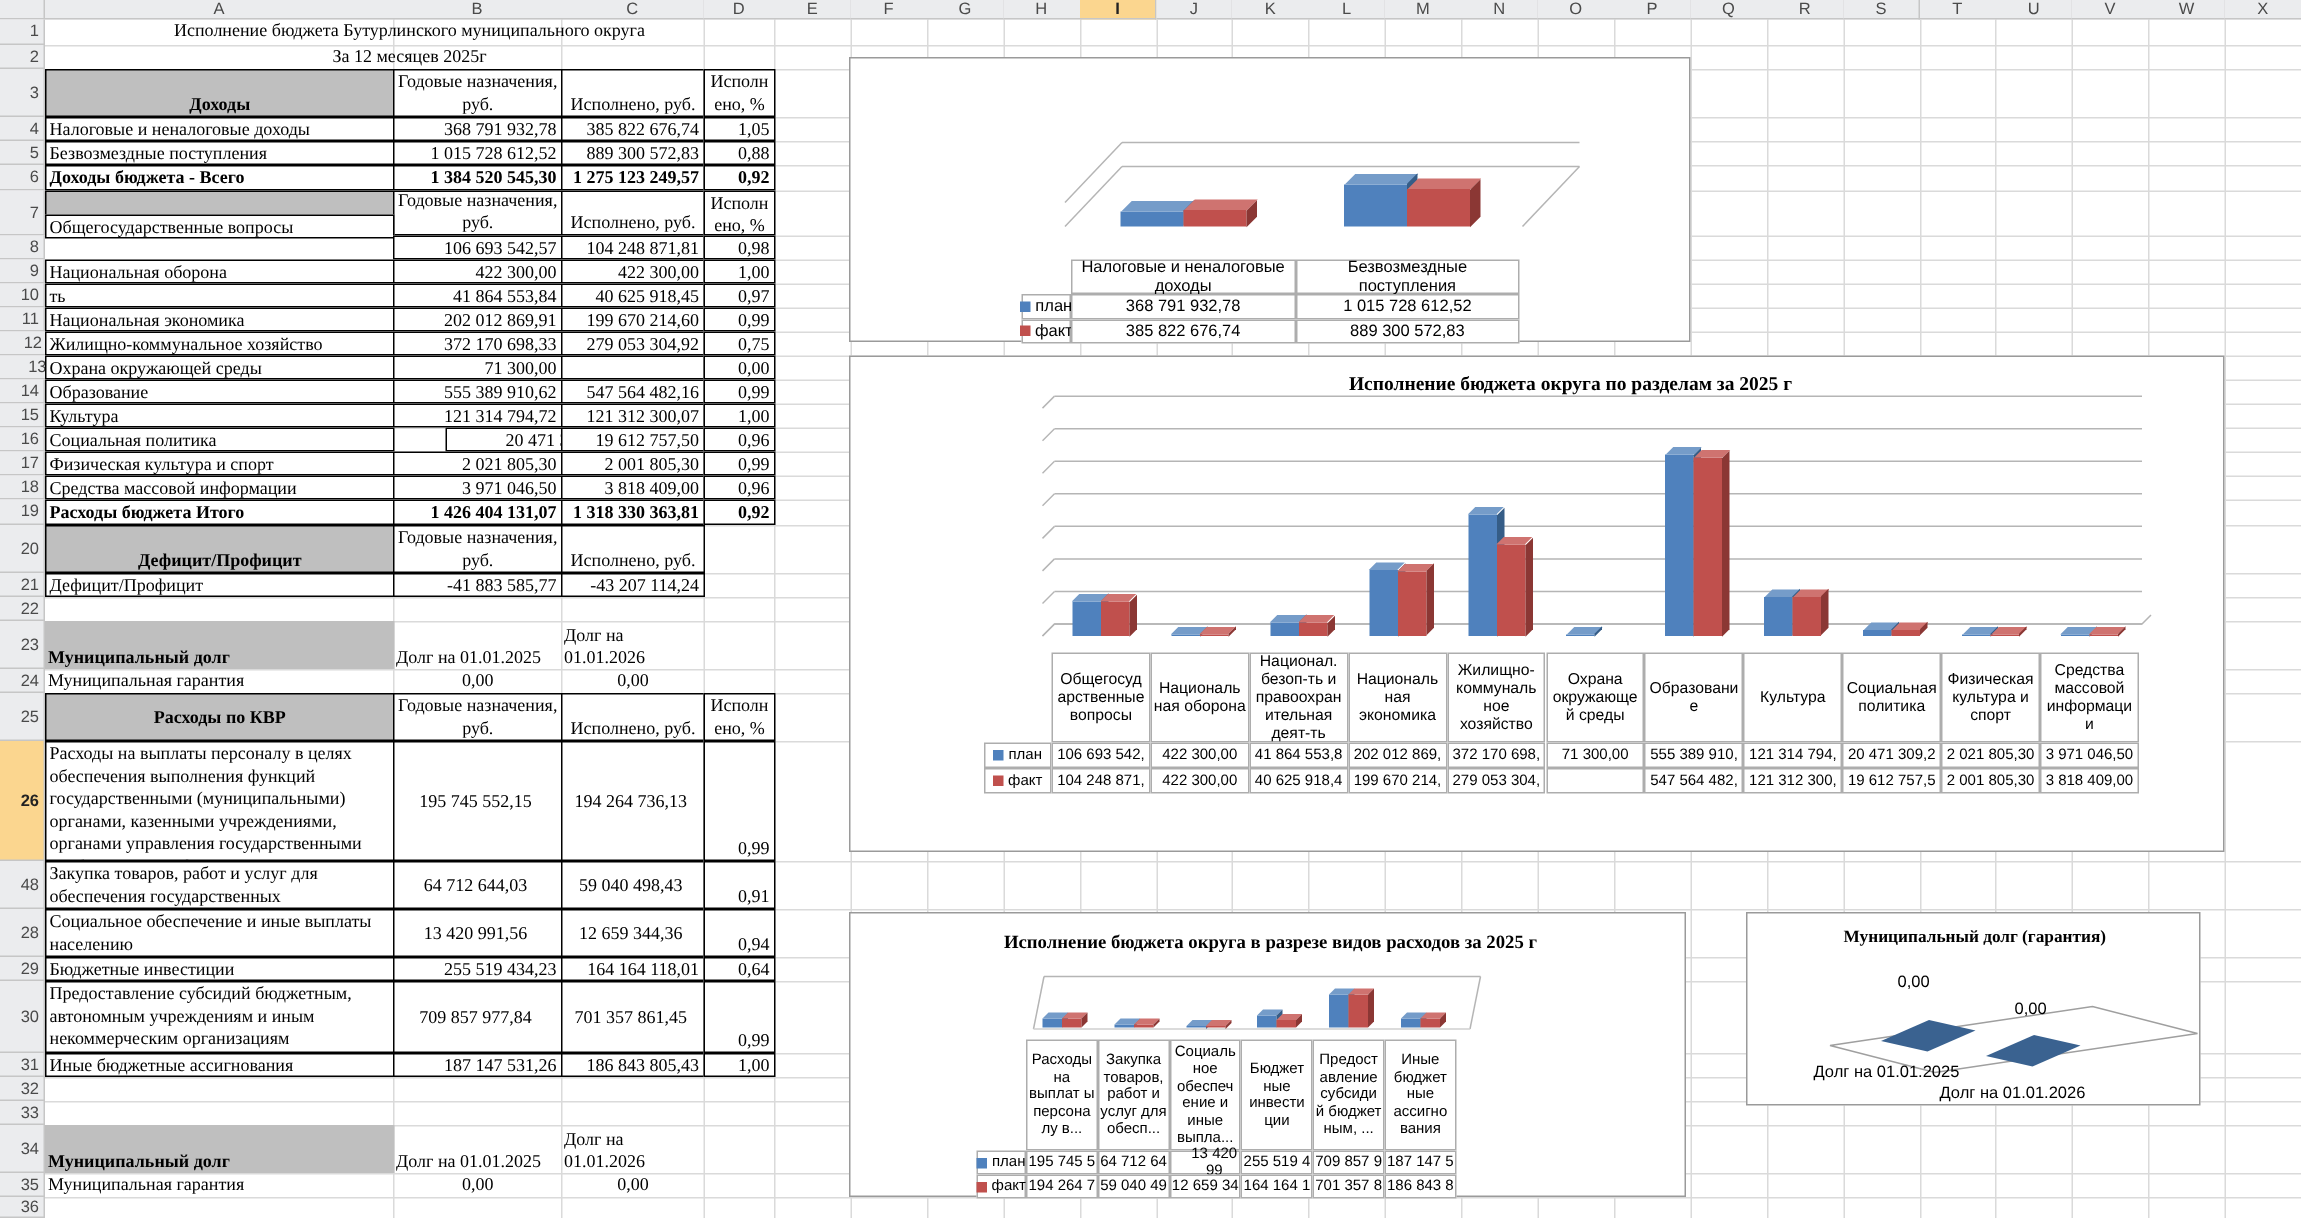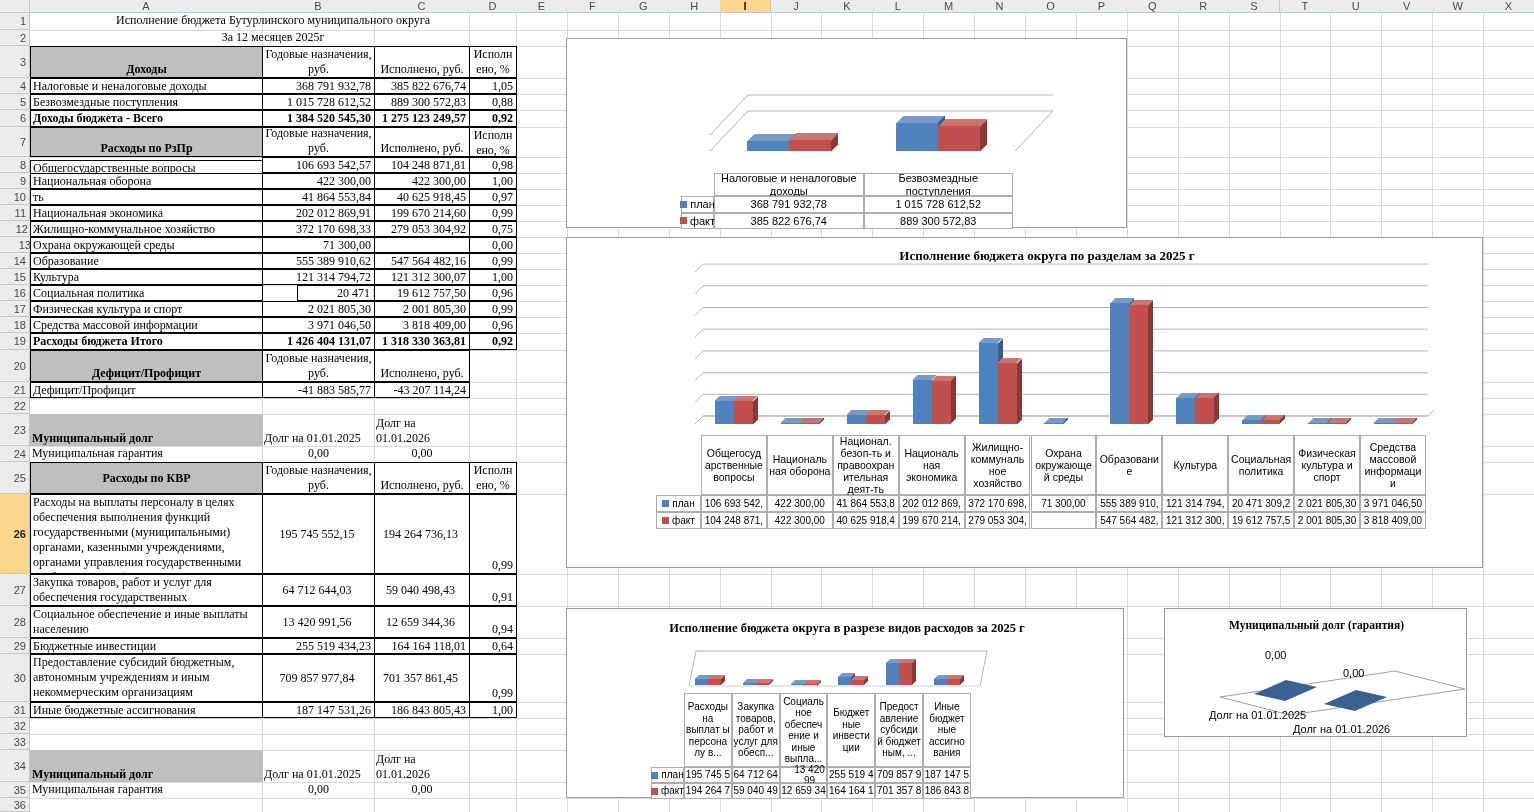--- a/index.html
+++ b/index.html
@@ -90,21 +90,21 @@
       <div class="hd rowhd" style="left: 0px; top: 301px; width: 30px; height: 16px;">17</div>
       <div class="hd rowhd" style="left: 0px; top: 317px; width: 30px; height: 16px;">18</div>
       <div class="hd rowhd" style="left: 0px; top: 333px; width: 30px; height: 17px;">19</div>
       <div class="hd rowhd" style="left: 0px; top: 350px; width: 30px; height: 32px;">20</div>
       <div class="hd rowhd" style="left: 0px; top: 382px; width: 30px; height: 16px;">21</div>
       <div class="hd rowhd" style="left: 0px; top: 398px; width: 30px; height: 16px;">22</div>
       <div class="hd rowhd" style="left: 0px; top: 414px; width: 30px; height: 32px;">23</div>
       <div class="hd rowhd" style="left: 0px; top: 446px; width: 30px; height: 16px;">24</div>
       <div class="hd rowhd" style="left: 0px; top: 462px; width: 30px; height: 32px;">25</div>
       <div class="hd rowhd sel" style="left: 0px; top: 494px; width: 30px; height: 80px;">26</div>
-      <div class="hd rowhd" style="left: 0px; top: 574px; width: 30px; height: 32px;">27</div>
+      <div class="hd rowhd" style="left: 0px; top: 574px; width: 30px; height: 32px;">48</div>
       <div class="hd rowhd" style="left: 0px; top: 606px; width: 30px; height: 32px;">28</div>
       <div class="hd rowhd" style="left: 0px; top: 638px; width: 30px; height: 16px;">29</div>
       <div class="hd rowhd" style="left: 0px; top: 654px; width: 30px; height: 48px;">30</div>
       <div class="hd rowhd" style="left: 0px; top: 702px; width: 30px; height: 16px;">31</div>
       <div class="hd rowhd" style="left: 0px; top: 718px; width: 30px; height: 16px;">32</div>
       <div class="hd rowhd" style="left: 0px; top: 734px; width: 30px; height: 16px;">33</div>
       <div class="hd rowhd" style="left: 0px; top: 750px; width: 30px; height: 32px;">34</div>
       <div class="hd rowhd" style="left: 0px; top: 782px; width: 30px; height: 16px;">35</div>
       <div class="hd rowhd" style="left: 0px; top: 798px; width: 30px; height: 14px;">36</div>
     </div>
@@ -197,21 +197,21 @@
       <div class="cell bx num" style="left: 374px; top: 78px; width: 96px; height: 16px; z-index: 2;">385 822 676,74</div>
       <div class="cell bx num" style="left: 469px; top: 78px; width: 48px; height: 16px; z-index: 2;">1,05</div>
       <div class="cell bx pad" style="left: 30px; top: 94px; width: 233px; height: 16px; z-index: 2;">Безвозмездные поступления</div>
       <div class="cell bx num" style="left: 262px; top: 94px; width: 113px; height: 16px; z-index: 2;">1 015 728 612,52</div>
       <div class="cell bx num" style="left: 374px; top: 94px; width: 96px; height: 16px; z-index: 2;">889 300 572,83</div>
       <div class="cell bx num" style="left: 469px; top: 94px; width: 48px; height: 16px; z-index: 2;">0,88</div>
       <div class="cell bx b pad" style="left: 30px; top: 110px; width: 233px; height: 17px; z-index: 2;">Доходы бюджета - Всего</div>
       <div class="cell bx b num" style="left: 262px; top: 110px; width: 113px; height: 17px; z-index: 2;">1 384 520 545,30</div>
       <div class="cell bx b num" style="left: 374px; top: 110px; width: 96px; height: 17px; z-index: 2;">1 275 123 249,57</div>
       <div class="cell bx b num" style="left: 469px; top: 110px; width: 48px; height: 17px; z-index: 2;">0,92</div>
-      <div class="cell bx pad" style="left: 30px; top: 143px; width: 233px; height: 16px; z-index: 2; margin-top: 17px;">Общегосударственные вопросы</div>
+      <div class="cell bx pad" style="left: 30px; top: 143px; width: 233px; height: 16px; z-index: 2;">Общегосударственные вопросы</div>
       <div class="cell bx num" style="left: 262px; top: 157px; width: 113px; height: 16px; z-index: 2;">106 693 542,57</div>
       <div class="cell bx num" style="left: 374px; top: 157px; width: 96px; height: 16px; z-index: 2;">104 248 871,81</div>
       <div class="cell bx num" style="left: 469px; top: 157px; width: 48px; height: 16px; z-index: 2;">0,98</div>
       <div class="cell bx pad" style="left: 30px; top: 173px; width: 233px; height: 16px; z-index: 2;">Национальная оборона</div>
       <div class="cell bx num" style="left: 262px; top: 173px; width: 113px; height: 16px; z-index: 2;">422 300,00</div>
       <div class="cell bx num" style="left: 374px; top: 173px; width: 96px; height: 16px; z-index: 2;">422 300,00</div>
       <div class="cell bx num" style="left: 469px; top: 173px; width: 48px; height: 16px; z-index: 2;">1,00</div>
       <div class="cell bx pad" style="left: 30px; top: 189px; width: 233px; height: 16px; z-index: 2;">ть</div>
       <div class="cell bx num" style="left: 262px; top: 189px; width: 113px; height: 16px; z-index: 2;">41 864 553,84</div>
       <div class="cell bx num" style="left: 374px; top: 189px; width: 96px; height: 16px; z-index: 2;">40 625 918,45</div>

